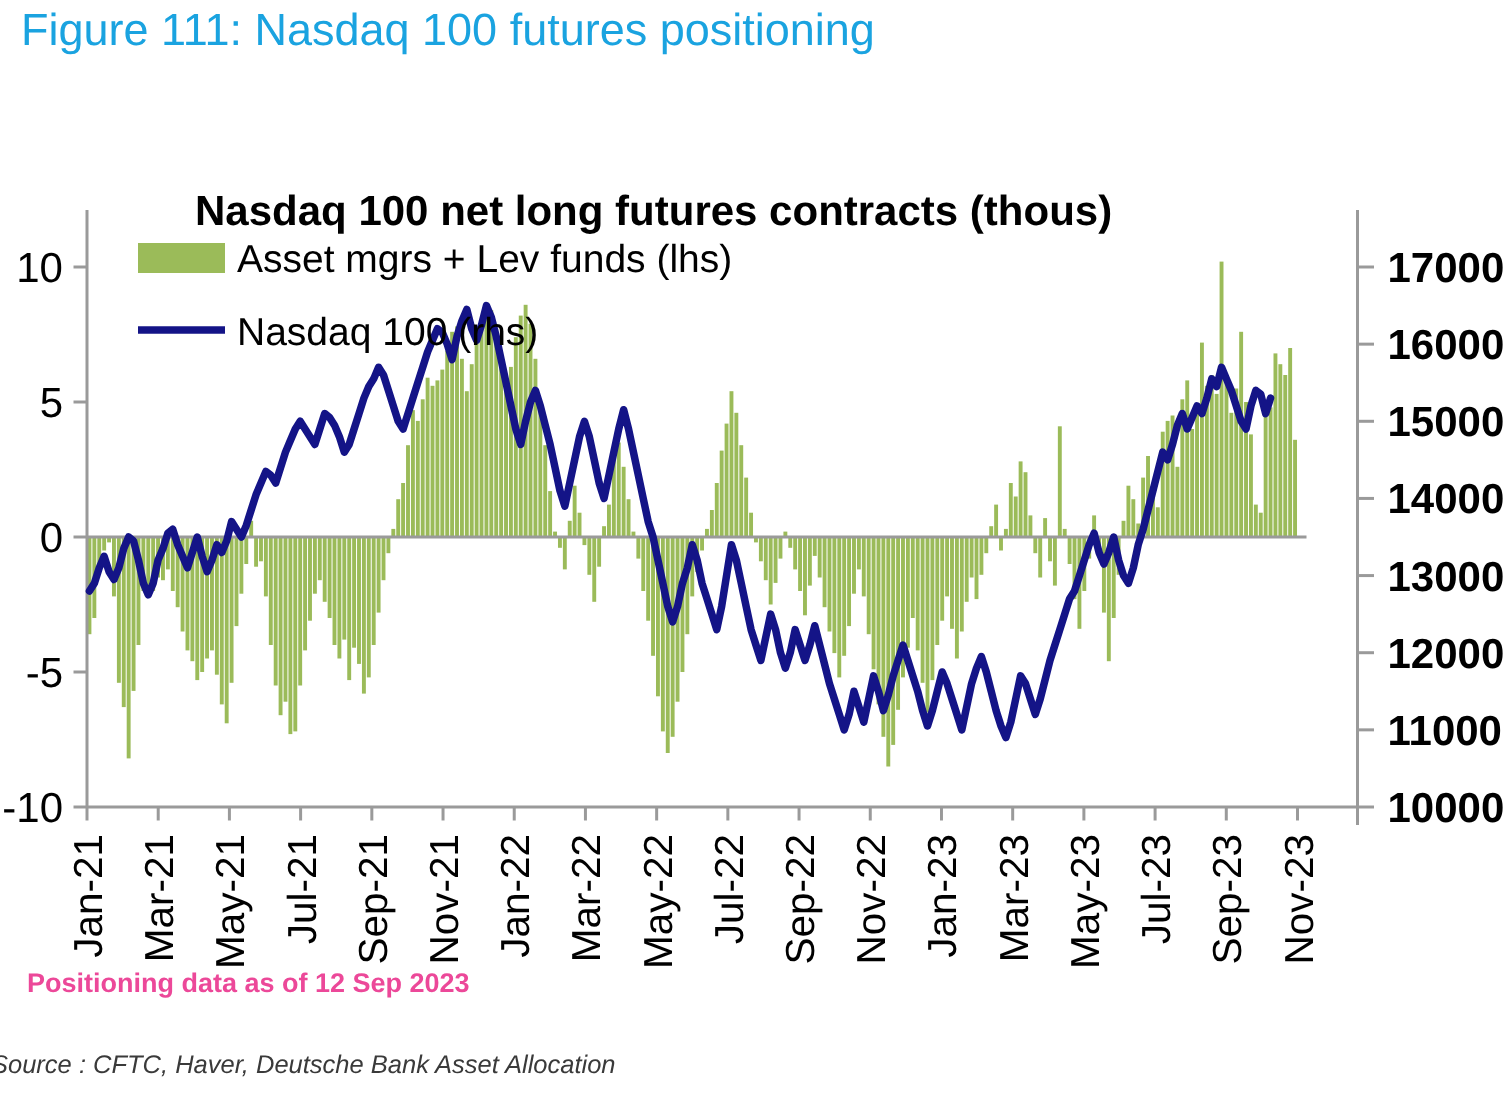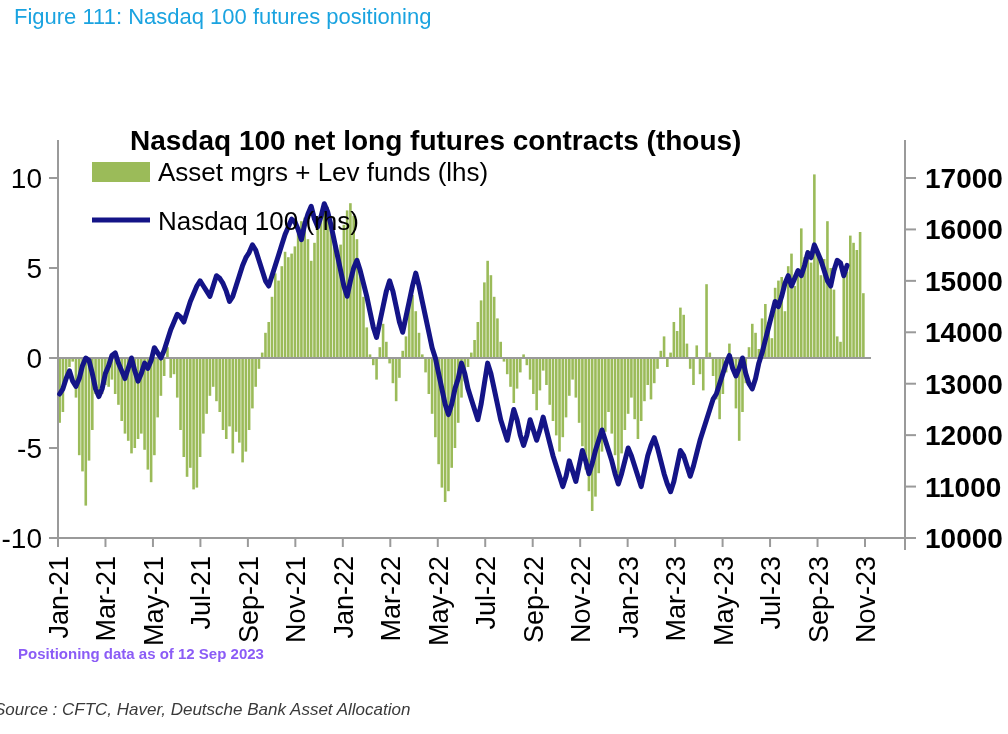--- a/index.html
+++ b/index.html
@@ -5,34 +5,34 @@
   html,body{margin:0;padding:0;}
   body{
     width:1008px;height:734px;
     background:#ffffff;
     font-family:"Liberation Sans", sans-serif;
     overflow:hidden;
     position:relative;
   }
   #figure-title{
     position:absolute;left:14px;top:4px;
-    font-size:22px;
+    font-size:30px;
     color:#1AA3E0;
     font-weight:400;
     letter-spacing:0px;
     white-space:nowrap;
   }
   #chart-root{
     position:absolute;left:0;top:120px;
     width:1008px;height:560px;
   }
   #chart-svg{display:block;}
   #footnote{
     position:absolute;left:18px;top:645px;
-    font-size:15px;font-weight:bold;color:#8b5cf6;
+    font-size:18px;font-weight:bold;color:#ec4899;
     white-space:nowrap;
   }
   #source-note{
     position:absolute;left:-6px;top:700px;
     font-size:17px;font-style:italic;color:#3a3a3a;
     white-space:nowrap;
   }
   .axis-line{stroke:#9a9a9a;stroke-width:2;fill:none;}
   .tick-line{stroke:#9a9a9a;stroke-width:2;}
   .zero-line{stroke:#9a9a9a;stroke-width:2;}

